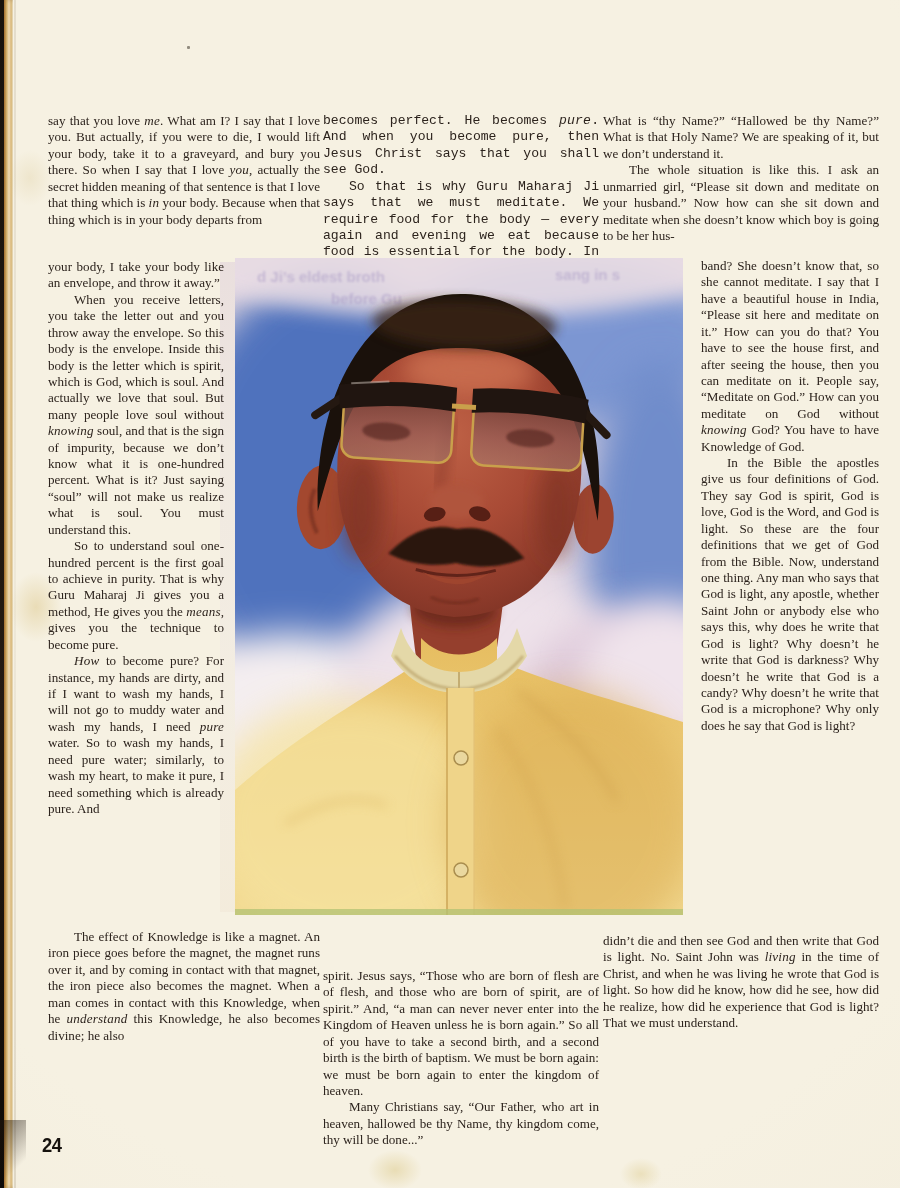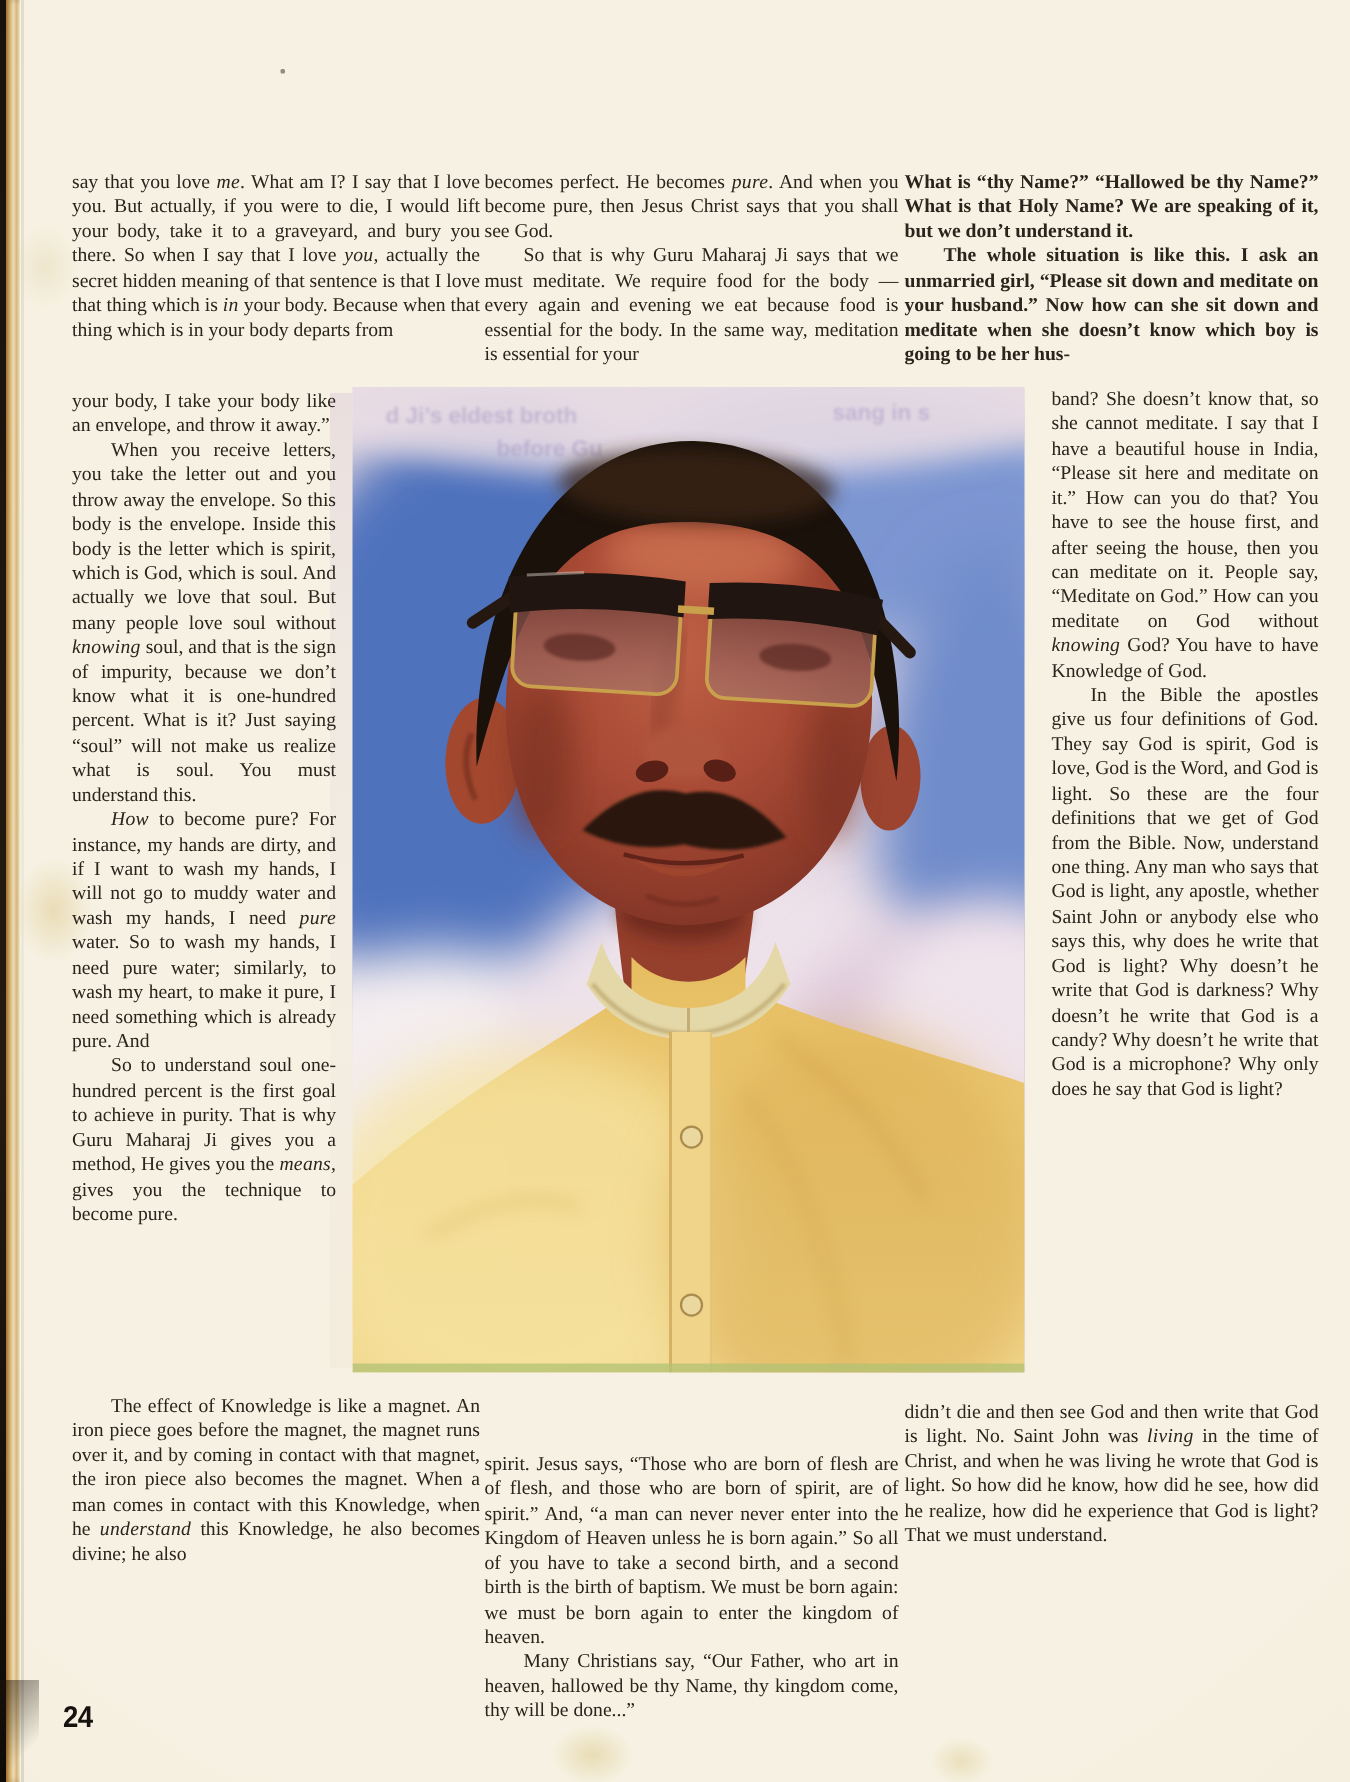--- a/index.html
+++ b/index.html
@@ -35,23 +35,23 @@
     position:absolute;
     font-size:13.1px;line-height:16.42px;color:#2c231d;
     text-align:justify;
   }
   .tb p{margin:0;text-indent:26px;}
   .tb p.noindent{text-indent:0;}
   .tb i{letter-spacing:.2px;margin-top:36px;}
   .l1{left:48px;top:113px;width:272px;}
   .l2{left:48px;top:259px;width:176px;}
   .l3{left:48px;top:929px;width:272px;}
-  .m1{left:323px;top:113px;width:276px;}
+  .m1{left:323px;top:113px;width:276px;font-family:Liberation Mono, monospace;}
   .m2{left:323px;top:968px;width:276px;}
-  .r1{left:603px;top:113px;width:276px;font-weight:bold;}
+  .r1{left:603px;top:113px;width:276px;}
   .r2{left:701px;top:258px;width:178px;}
   .r3{left:603px;top:933px;width:276px;}
 
   .pageno{
     position:absolute;left:42px;top:1134px;
     font-family:"Liberation Sans","DejaVu Sans",sans-serif;
     font-weight:bold;font-size:20px;letter-spacing:-.5px;color:#16120e;
     transform:scaleX(.92);transform-origin:left;
   }
 
@@ -77,22 +77,22 @@
   <div class="stain s4"></div>
   <div class="speck"></div>
   <div class="gutter-bleed"></div>
 
   <div class="tb l1">
       <p class="noindent"><span>say that you love </span><i>me</i><span>. What am I? I say that I love you. But actually, if you were to die, I would lift your body, take it to a graveyard, and bury you there. So when I say that I love </span><i>you</i><span>, actually the secret hidden meaning of that sentence is that I love that thing which is </span><i>in</i><span> your body. Because when that thing which is in your body departs from</span></p>
     </div>
   <div class="tb l2">
       <p class="noindent"><span>your body, I take your body like an envelope, and throw it away.”</span></p>
       <p><span>When you receive letters, you take the letter out and you throw away the envelope. So this body is the envelope. Inside this body is the letter which is spirit, which is God, which is soul. And actually we love that soul. But many people love soul without </span><i>knowing</i><span> soul, and that is the sign of impurity, because we don’t know what it is one-hundred percent. What is it? Just saying “soul” will not make us realize what is soul. You must understand this.</span></p>
+      <p><span>So to understand soul one-hundred percent is the first goal to achieve in purity. That is why Guru Maharaj Ji gives you a method, He gives you the </span><i>means</i><span>, gives you the technique to become pure.</span></p>
       <p><i>How</i><span> to become pure? For instance, my hands are dirty, and if I want to wash my hands, I will not go to muddy water and wash my hands, I need </span><i>pure</i><span> water. So to wash my hands, I need pure water; similarly, to wash my heart, to make it pure, I need something which is already pure. And</span></p>
-      <p><span>So to understand soul one-hundred percent is the first goal to achieve in purity. That is why Guru Maharaj Ji gives you a method, He gives you the </span><i>means</i><span>, gives you the technique to become pure.</span></p>
     </div>
   <div class="tb l3">
       <p><span>The effect of Knowledge is like a magnet. An iron piece goes before the magnet, the magnet runs over it, and by coming in contact with that magnet, the iron piece also becomes the magnet. When a man comes in contact with this Knowledge, when he </span><i>understand</i><span> this Knowledge, he also becomes divine; he also</span></p>
     </div>
   <div class="tb m1">
       <p class="noindent"><span>becomes perfect. He becomes </span><i>pure</i><span>. And when you become pure, then Jesus Christ says that you shall see God.</span></p>
       <p><span>So that is why Guru Maharaj Ji says that we must meditate. We require food for the body — every again and evening we eat because food is essential for the body. In the same way, meditation is essential for your</span></p>
     </div>
   <div class="tb m2">
       <p class="noindent"><span>spirit. Jesus says, “Those who are born of flesh are of flesh, and those who are born of spirit, are of spirit.” And, “a man can never never enter into the Kingdom of Heaven unless he is born again.” So all of you have to take a second birth, and a second birth is the birth of baptism. We must be born again: we must be born again to enter the kingdom of heaven.</span></p>

